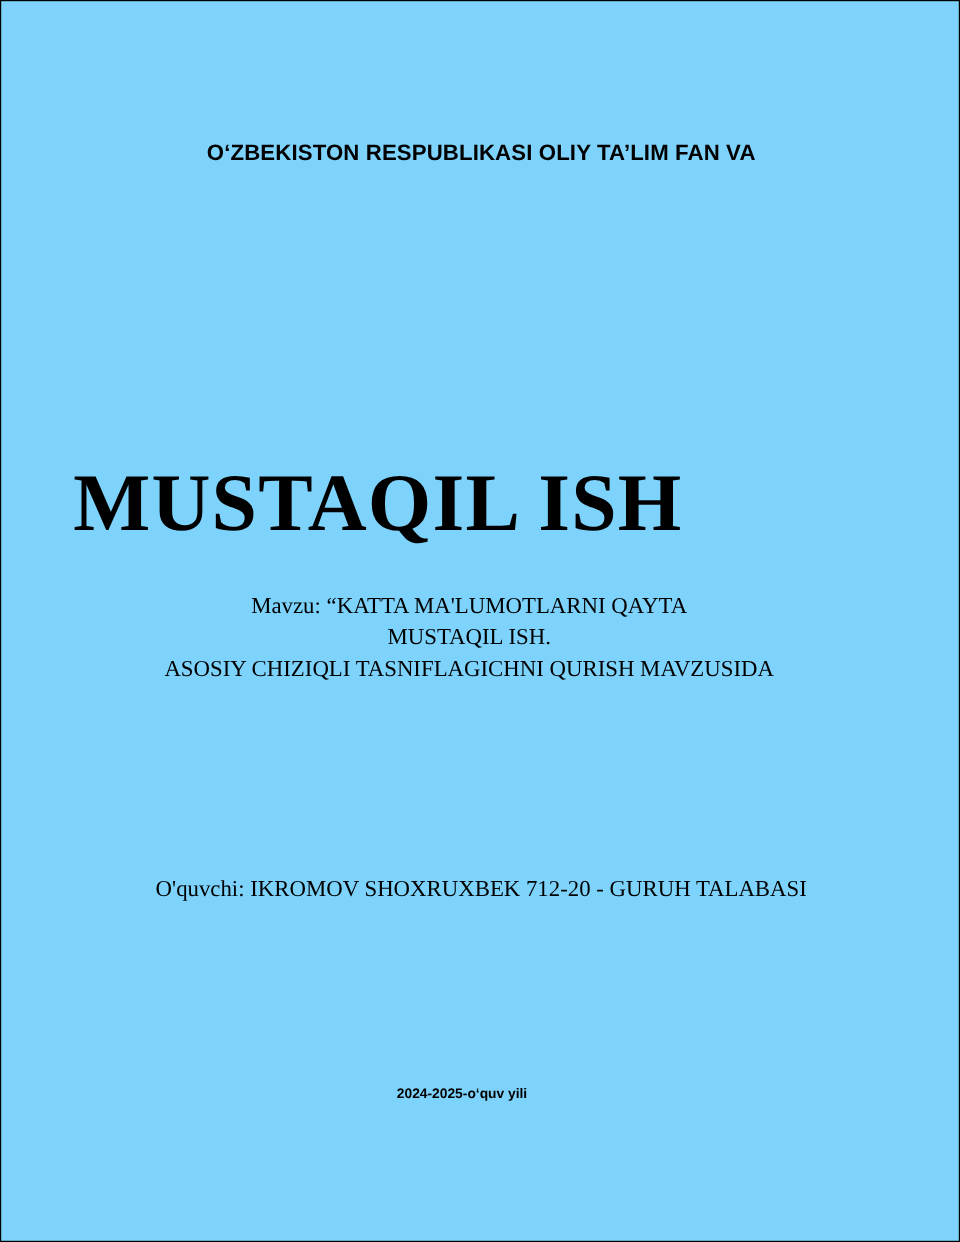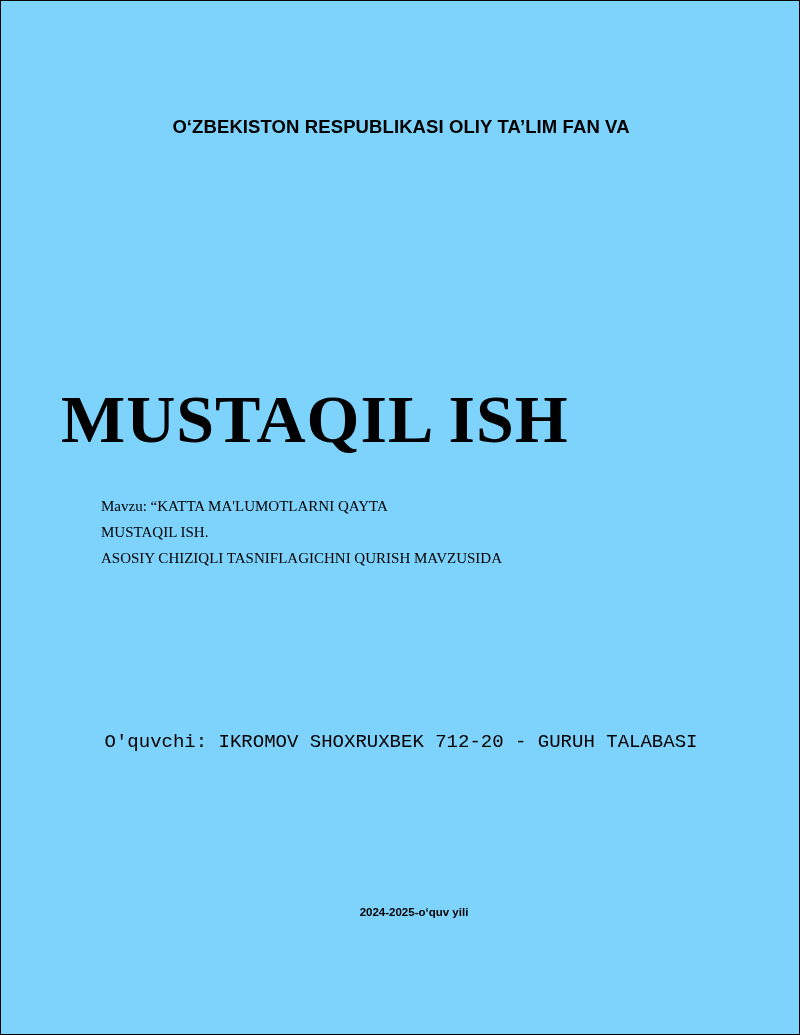--- a/index.html
+++ b/index.html
@@ -56,44 +56,44 @@
   }
   .main-title {
     font-family: "Liberation Serif", serif;
     font-weight: bold;
     font-size: 68px;
     line-height: 76px;
     letter-spacing: 1px;
   }
   .subject-block {
     position: absolute;
-    left: 100px;
+    left: 90px;
     top: 492px;
     width: 600px;
-    text-align: left;
+    text-align: center;
     font-family: "Liberation Serif", serif;
-    font-size: 15px;
+    font-size: 19px;
     line-height: 26px;
   }
   .subject-line {
     display: block;
   }
   .student-block {
     position: absolute;
     left: 60px;
     top: 728px;
     width: 680px;
     text-align: center;
-    font-family: Liberation Mono, monospace;
+    font-family: Liberation Serif, serif;
     font-size: 19px;
     line-height: 26px;
   }
   .year-block {
     position: absolute;
-    left: 73px;
+    left: 44px;
     top: 903px;
     width: 680px;
     text-align: center;
     font-family: "Liberation Sans", sans-serif;
     font-weight: bold;
     font-size: 11.5px;
     line-height: 16px;
   }
 </style>
 </head>

